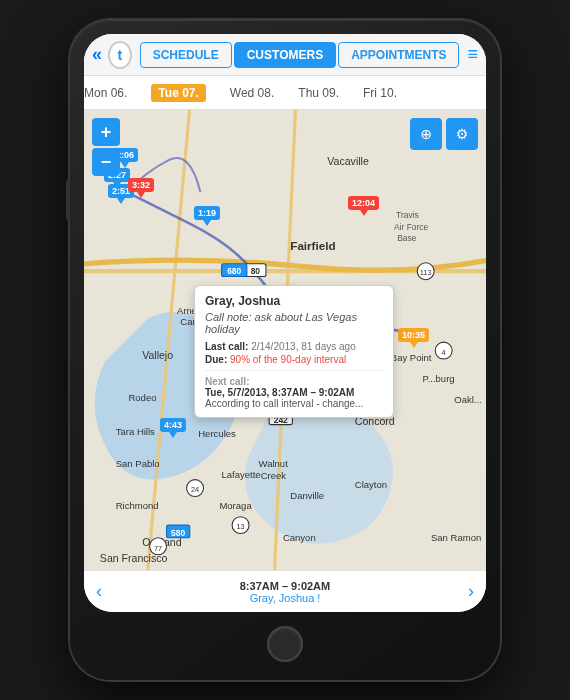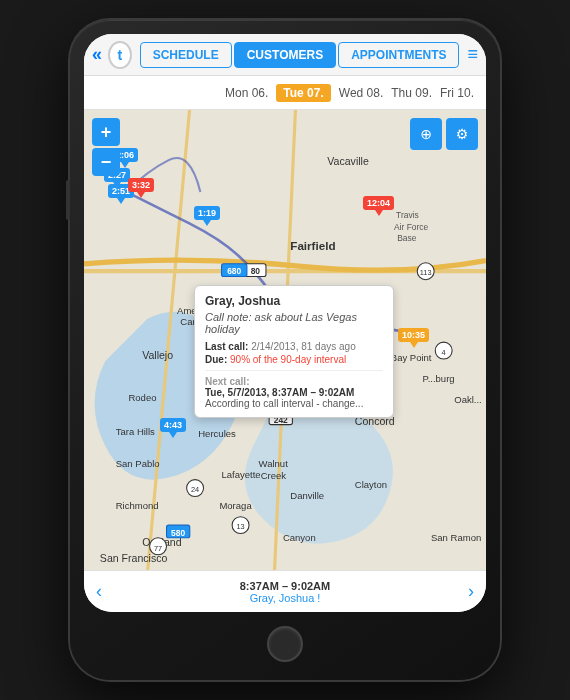--- a/index.html
+++ b/index.html
@@ -103,25 +103,25 @@
       margin-left: 8px;
       color: #2196f3;
       font-size: 18px;
       cursor: pointer;
     }
 
     
     .date-bar {
       display: flex;
       align-items: center;
-      justify-content: flex-end;
+      justify-content: flex-start;
       background: #fff;
       border-bottom: 1px solid #e0e0e0;
-      padding: 6px 12px;
-      gap: 8px;
+      padding: 6px 0;
+      gap: 24px;
       flex-shrink: 0;
       height: 34px;
     }
 
     .date-item {
       font-size: 12px;
       color: #555;
       cursor: pointer;
     }
 
@@ -494,21 +494,21 @@
         <div class="marker-triangle blue"></div>
       </div>
       <div class="marker" style="top:68px;left:44px;">
         <div class="marker-box red">3:32</div>
         <div class="marker-triangle"></div>
       </div>
       <div class="marker" style="top:96px;left:110px;">
         <div class="marker-box blue">1:19</div>
         <div class="marker-triangle blue"></div>
       </div>
-      <div class="marker" style="top:86px;left:239px;padding-left:40px;">
+      <div class="marker" style="top:86px;left:224px;padding-left:40px;">
         <div class="marker-box red">12:04</div>
         <div class="marker-triangle"></div>
       </div>
       <div class="marker" style="top:205px;left:145px;">
         <div class="marker-box blue">3:37</div>
         <div class="marker-triangle blue"></div>
       </div>
       <div class="marker" style="top:205px;left:170px;">
         <div class="marker-box red">2:38</div>
         <div class="marker-triangle"></div>

